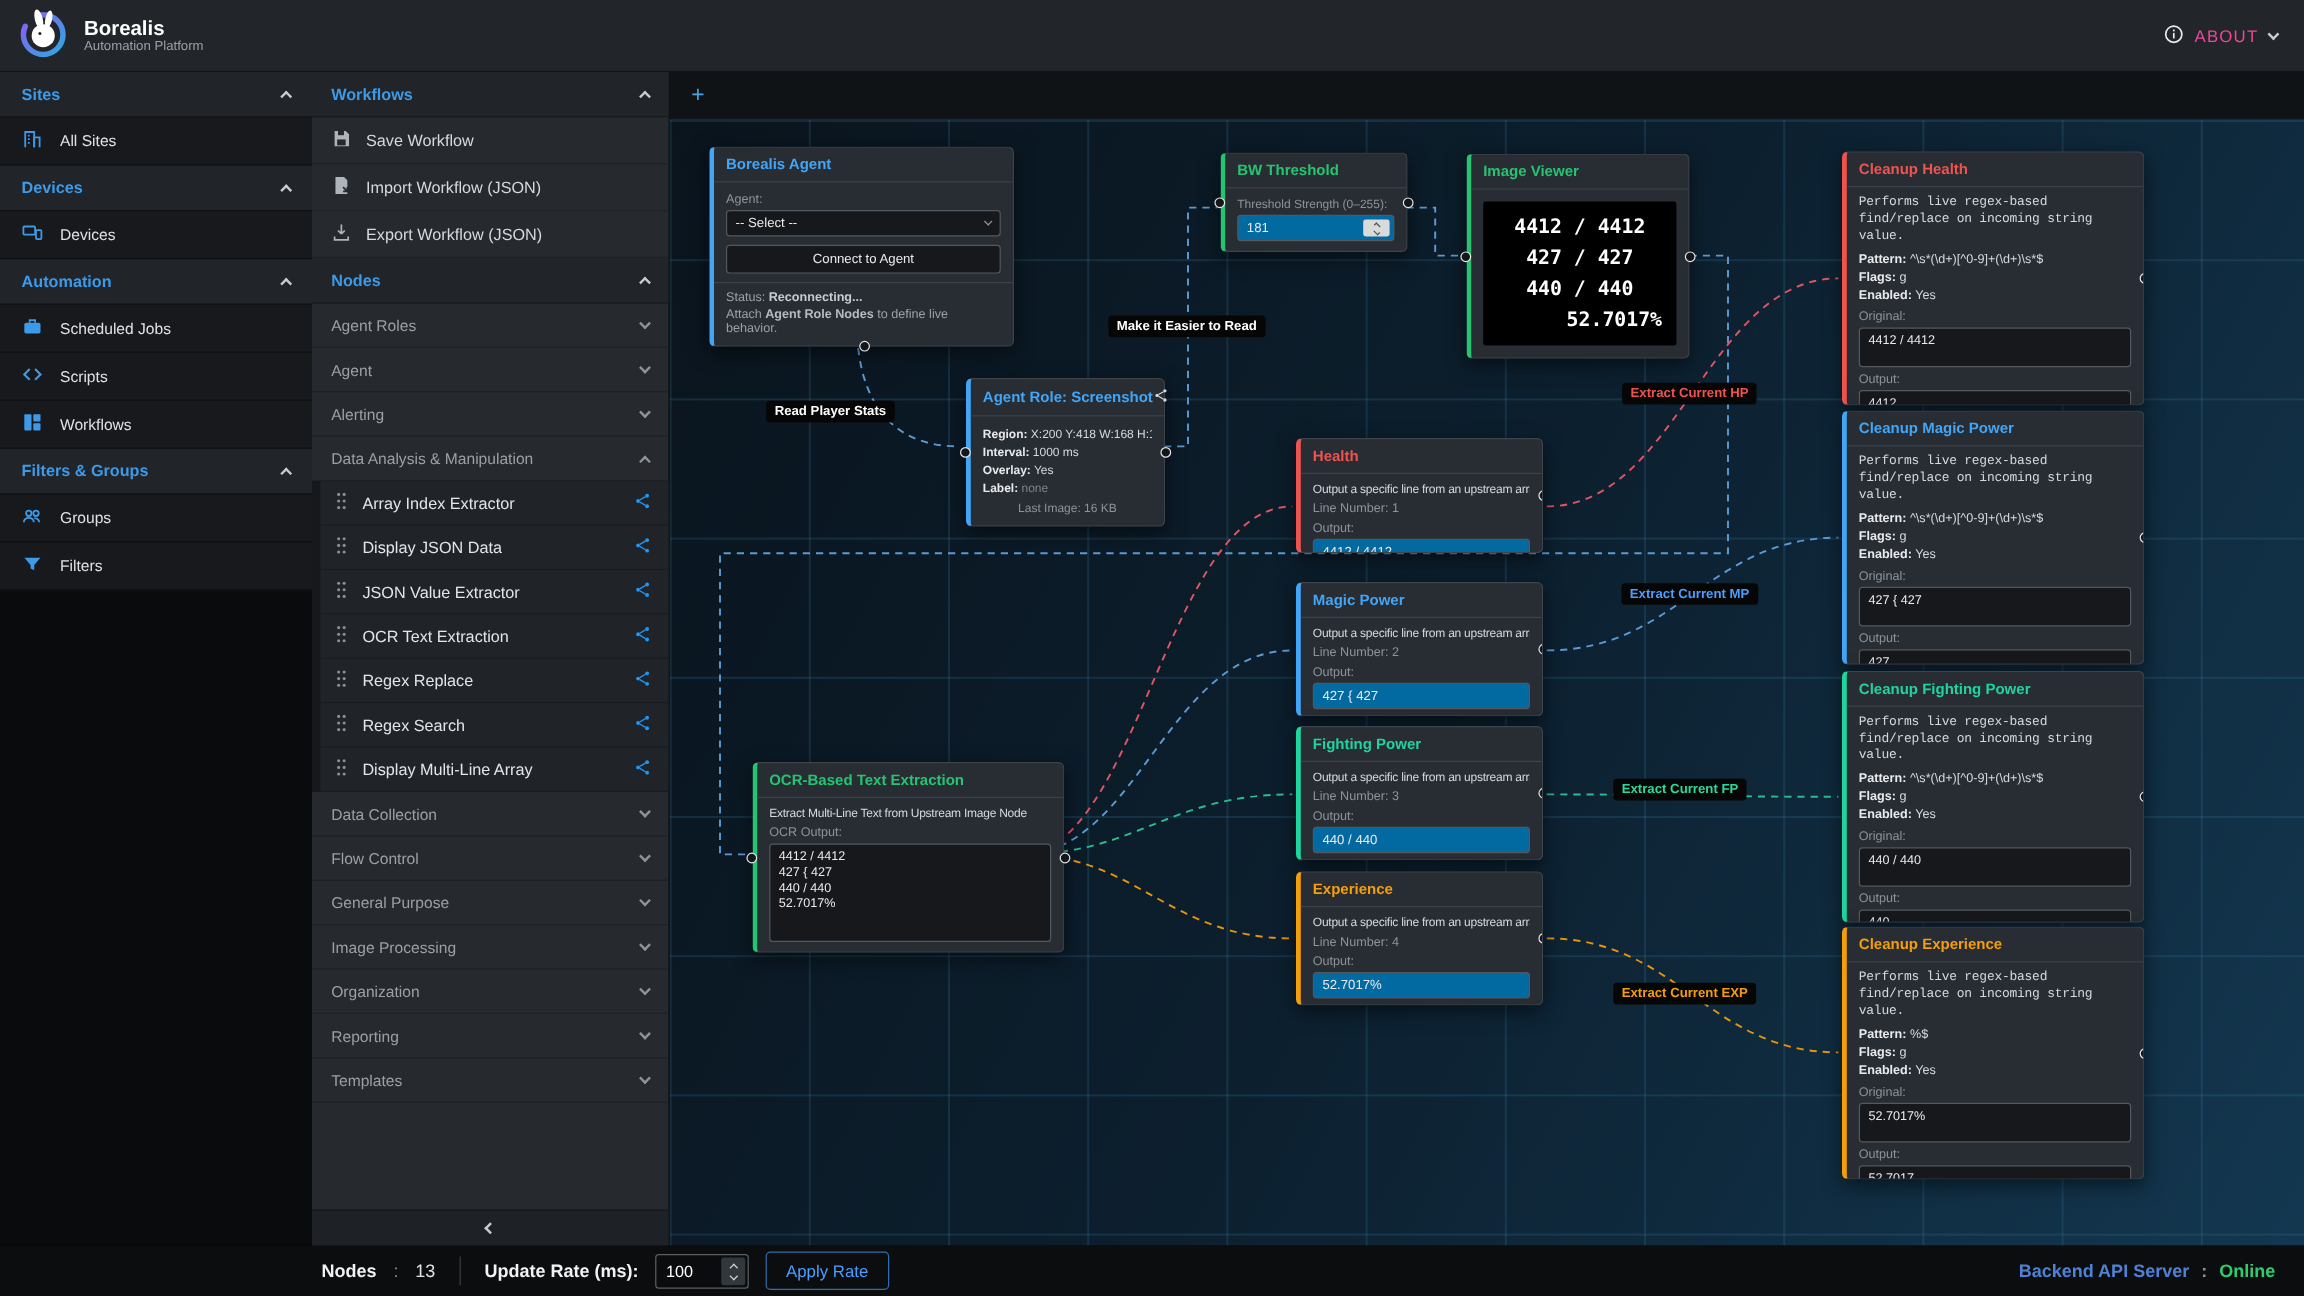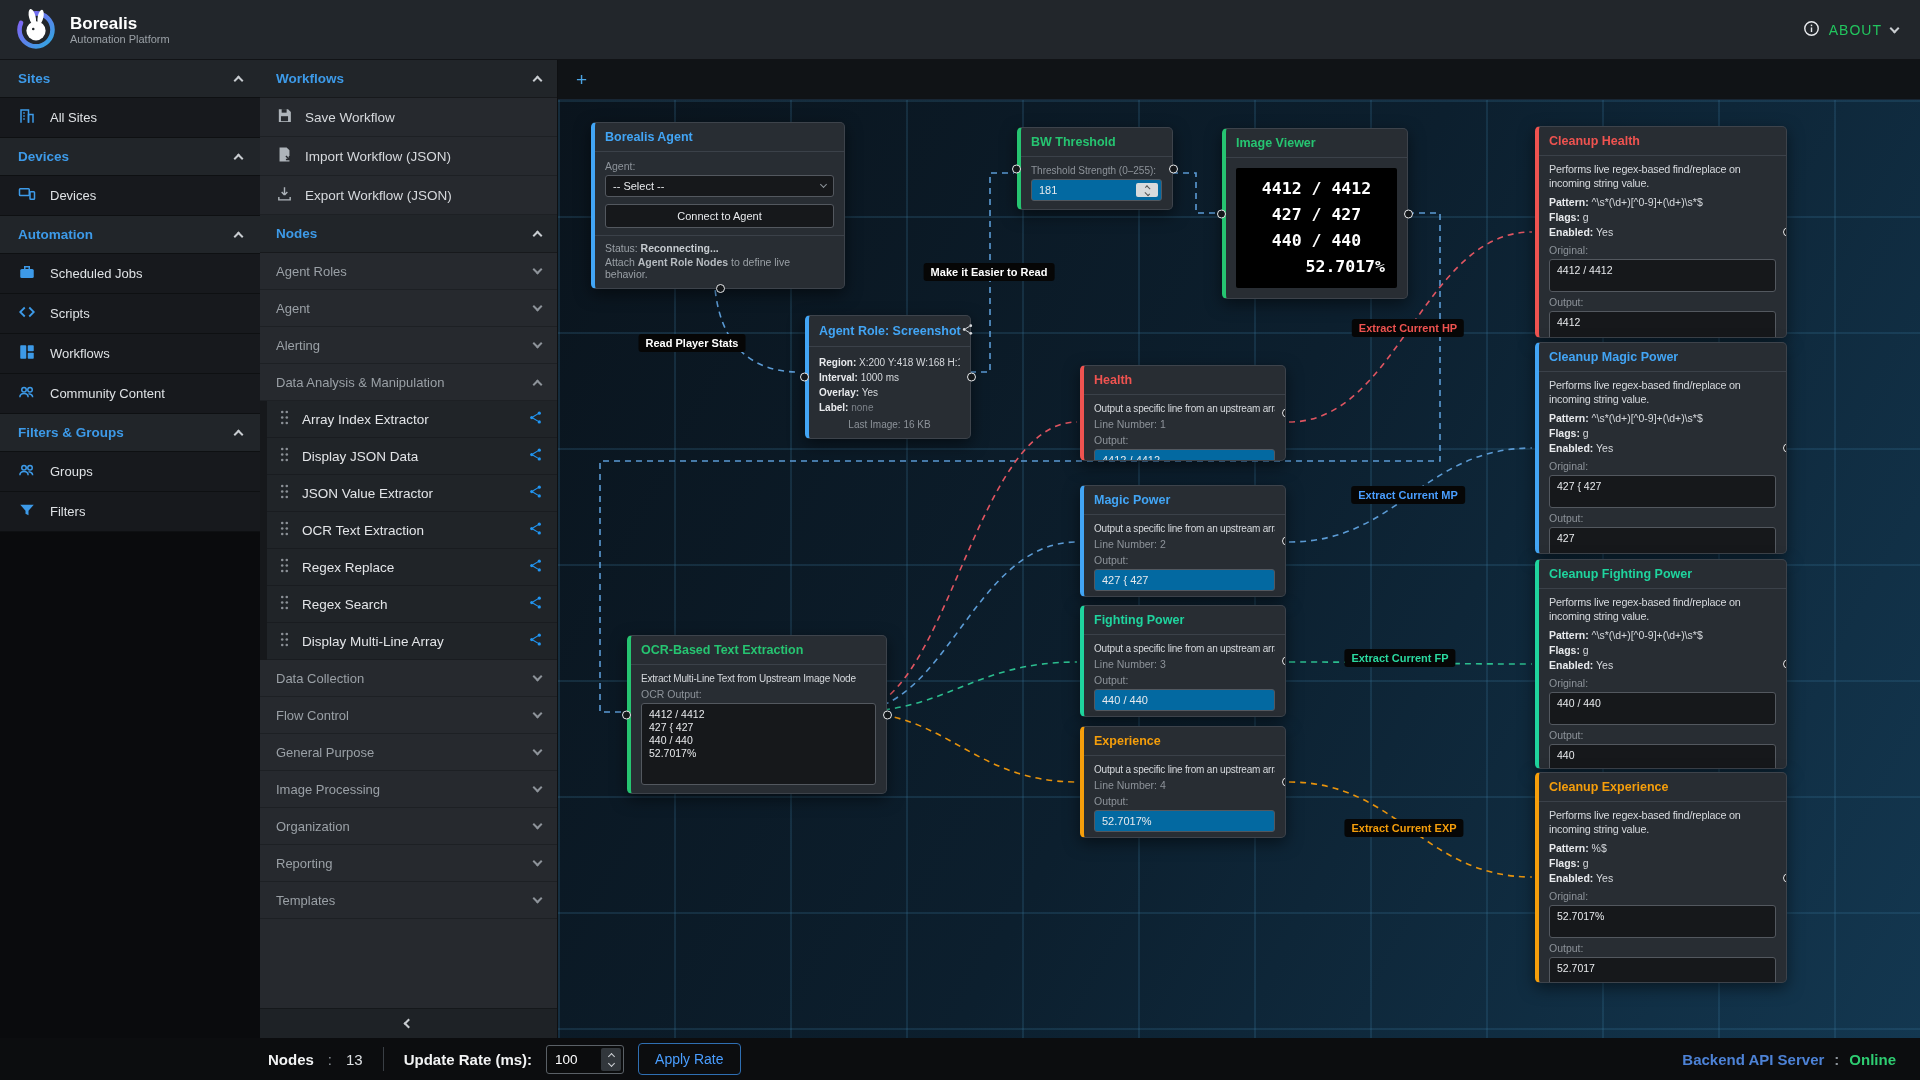--- a/index.html
+++ b/index.html
@@ -7,21 +7,21 @@
        font-family:"Liberation Sans",sans-serif;color:#dfe2e5;-webkit-font-smoothing:antialiased;}
   *{box-sizing:border-box;}
 
   
   .topbar{position:absolute;left:0;top:0;width:1920px;height:60px;background:#22262b;
           display:flex;align-items:center;justify-content:space-between;padding:0 22px 0 14px;
           border-bottom:1px solid #111316;z-index:40;}
   .brandwrap{display:flex;align-items:center;gap:12px;}
   .brand-name{font-size:17px;font-weight:bold;color:#fff;line-height:19px;}
   .brand-sub{font-size:11px;color:#9aa0a6;line-height:13px;}
-  .aboutwrap{display:flex;align-items:center;gap:9px;color:#22c55e;font-size:14px;letter-spacing:1px;cursor:pointer;}
+  .aboutwrap{display:flex;align-items:center;gap:9px;color:#ec4899;font-size:14px;letter-spacing:1px;cursor:pointer;}
 
   
   .chv{display:inline-block;width:7px;height:7px;border-right:2px solid #c8ccd0;border-bottom:2px solid #c8ccd0;}
   .chv.up{transform:rotate(-135deg);margin-top:4px;}
   .chv.down{transform:rotate(45deg);margin-bottom:3px;}
   .chv.left{transform:rotate(135deg);}
   .chv.dim{border-color:#8d939a;}
   .chv.sm{width:5px;height:5px;border-width:1.5px;}
 
   
@@ -68,21 +68,21 @@
   .edges path{fill:none;stroke-width:1.6;stroke-dasharray:6 5;}
 
   
   .node{position:absolute;--accent:#42a5f5;background:#282d33;border:1px solid #3d434b;border-left:4px solid var(--accent);
         border-radius:5px;box-shadow:0 5px 16px rgba(0,0,0,.5);font-size:11px;color:#d6d9dd;z-index:5;}
   .nt{padding:7px 10px;font-weight:bold;font-size:12.5px;color:var(--accent);border-bottom:1px solid #3b4149;
       display:flex;align-items:center;justify-content:space-between;white-space:nowrap;}
   .nb{padding:8px 10px;}
   .mut{color:#8d939a;font-size:10.5px;margin:4px 0 3px;}
   .desc{color:#d6d9dd;font-size:10px;letter-spacing:-.2px;white-space:nowrap;overflow:hidden;margin-bottom:4px;}
-  .desc.wrap{white-space:normal;line-height:14px;font-size:10.8px;margin-bottom:5px;}
+  .desc.wrap{white-space:normal;line-height:14px;font-size:10.8px;margin-bottom:5px;font-family:Liberation Mono, monospace;}
   .kv{line-height:15px;font-size:10.5px;white-space:nowrap;overflow:hidden;}
   .kv b{color:#e8eaed;}
   .tin{background:#0369a1;border:1px solid #53585f;border-radius:3px;color:#e8eaed;padding:4px 7px;
        font-size:11px;width:100%;font-family:"Liberation Sans",sans-serif;display:block;}
   .tta{background:#16181b;border:1px solid #53585f;border-radius:3px;color:#e8eaed;padding:4px 7px;
        font-size:10.5px;width:100%;resize:none;font-family:"Liberation Sans",sans-serif;display:block;line-height:13px;}
   .numwrap{position:relative;}
   .numwrap .tin{padding-right:30px;}
   .spin{position:absolute;right:4px;top:4px;bottom:4px;width:22px;background:#d8dadc;border-radius:2px;
         display:flex;flex-direction:column;align-items:center;justify-content:center;gap:2px;cursor:pointer;}
@@ -204,29 +204,20 @@
     <span>Scripts</span>
   </div>
   <div class="s1-item">
     <span><svg width="18" height="18" viewBox="0 0 24 24" fill="#3d9ae8">
           <rect x="3" y="3" width="8" height="18" rx="1"></rect>
           <rect x="13" y="3" width="8" height="8" rx="1"></rect>
           <rect x="13" y="13" width="8" height="8" rx="1"></rect>
         </svg></span>
     <span>Workflows</span>
   </div>
-  <div class="s1-item">
-    <span><svg width="18" height="18" viewBox="0 0 24 24" fill="none" stroke="#3d9ae8" stroke-width="2">
-          <circle cx="8" cy="9" r="3"></circle>
-          <circle cx="16" cy="9" r="3"></circle>
-          <path d="M2.5 19c0-3 2.5-5 5.5-5s5.5 2 5.5 5"></path>
-          <path d="M14 14.3c2.8.3 5.5 2 5.5 4.7"></path>
-        </svg></span>
-    <span>Community Content</span>
-  </div>
   <div class="s1-head">
     <span>Filters &amp; Groups</span>
     <span class="chv up"></span>
   </div>
   <div class="s1-item">
     <span><svg width="18" height="18" viewBox="0 0 24 24" fill="none" stroke="#3d9ae8" stroke-width="2">
           <circle cx="8" cy="9" r="3"></circle>
           <circle cx="16" cy="9" r="3"></circle>
           <path d="M2.5 19c0-3 2.5-5 5.5-5s5.5 2 5.5 5"></path>
           <path d="M14 14.3c2.8.3 5.5 2 5.5 4.7"></path>

